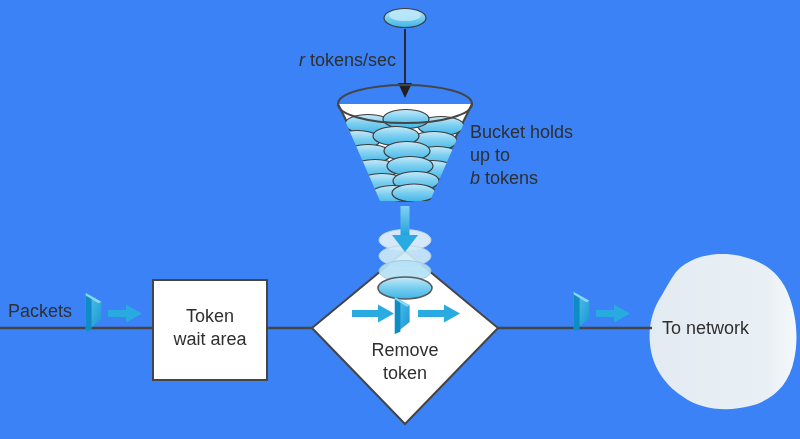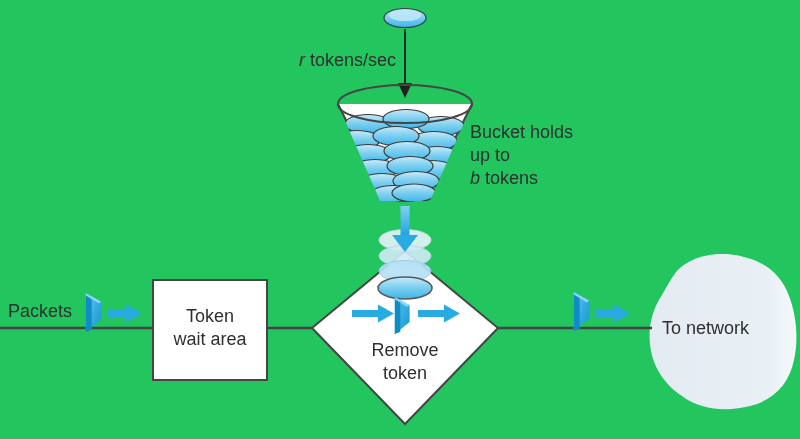--- a/index.html
+++ b/index.html
@@ -1,20 +1,20 @@
 <!DOCTYPE html>
 <html><head>
 <meta charset="utf-8">
 <style>
   html, body { margin: 0; padding: 0; background: #ffffff; }
   .stage {
     position: relative;
     width: 800px;
     height: 439px;
-    background: #22c55e;
+    background: #3b82f6;
     overflow: hidden;
     font-family: "Liberation Sans", sans-serif;
   }
   svg { display: block; }
   .lbl {
     font-family: "Liberation Sans", sans-serif;
     font-size: 18px;
     fill: #2F2F2F;
   }
   .tok { fill: url(#tokenGrad); stroke: #3C3C3C; stroke-width: 1.2; }

